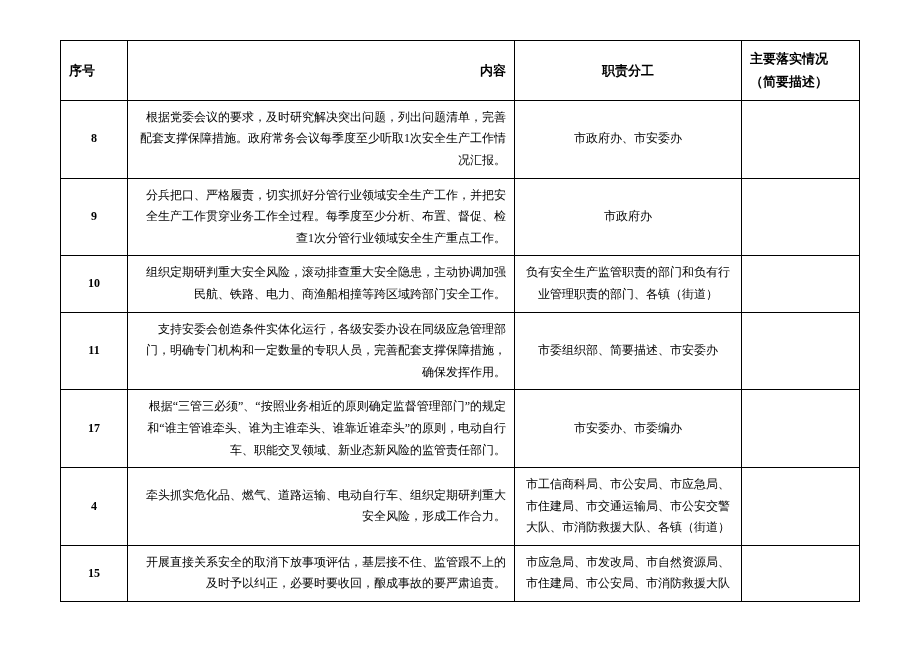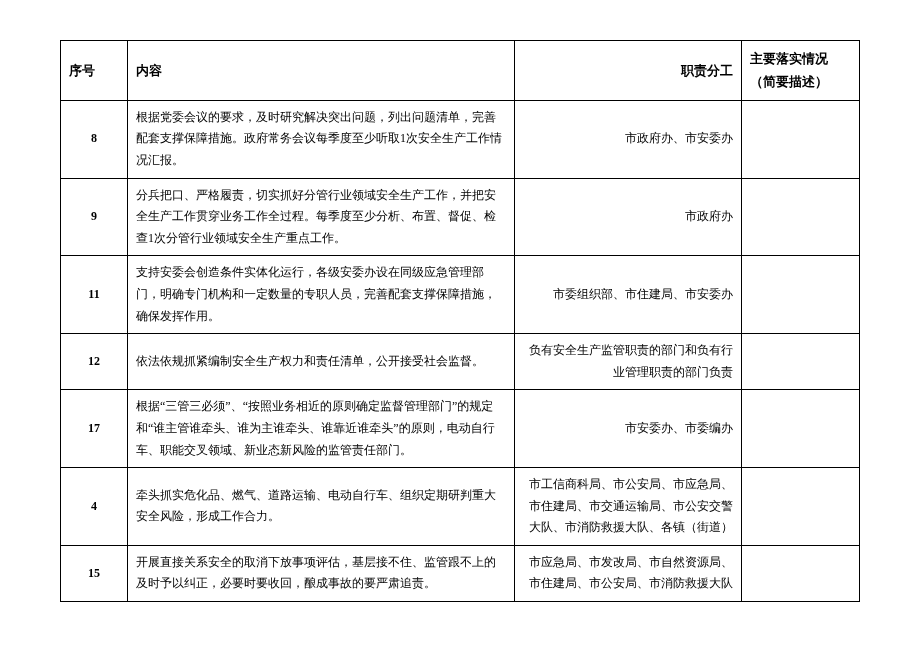--- a/index.html
+++ b/index.html
@@ -21,22 +21,22 @@
     vertical-align: middle;
     line-height: 1.8;
     word-wrap: break-word;
   }
   th {
     font-weight: bold;
     text-align: center;
     font-size: 13px;
   }
   .col-seq { width: 50px; text-align: left; font-weight: bold; }
-  .col-content { width: 370px; text-align: left; }
-  .col-resp { width: 210px; text-align: right; }
+  .col-content { width: 370px; text-align: right; }
+  .col-resp { width: 210px; text-align: center; }
   .col-status { width: auto; text-align: left; margin-top: 32px; }
   tbody td.seq { text-align: center; font-weight: bold; }
 </style>
 </head>
 <body>
 
 <table>
   <thead>
     <tr>
       <th class="col-seq">序号</th>
@@ -52,29 +52,29 @@
         <td class="col-resp">市政府办、市安委办</td>
         <td class="col-status"></td>
       </tr>
       <tr>
         <td class="seq col-seq">9</td>
         <td class="col-content">分兵把口、严格履责，切实抓好分管行业领域安全生产工作，并把安全生产工作贯穿业务工作全过程。每季度至少分析、布置、督促、检查1次分管行业领域安全生产重点工作。</td>
         <td class="col-resp">市政府办</td>
         <td class="col-status"></td>
       </tr>
       <tr>
-        <td class="seq col-seq">11</td>
-        <td class="col-content">支持安委会创造条件实体化运行，各级安委办设在同级应急管理部门，明确专门机构和一定数量的专职人员，完善配套支撑保障措施，确保发挥作用。</td>
-        <td class="col-resp">市委组织部、市住建局、市安委办</td>
+        <td class="seq col-seq">10</td>
+        <td class="col-content">组织定期研判重大安全风险，滚动排查重大安全隐患，主动协调加强民航、铁路、电力、商渔船相撞等跨区域跨部门安全工作。</td>
+        <td class="col-resp">负有安全生产监管职责的部门和负有行业管理职责的部门、各镇（街道）</td>
         <td class="col-status"></td>
       </tr>
       <tr>
-        <td class="seq col-seq">12</td>
-        <td class="col-content">依法依规抓紧编制安全生产权力和责任清单，公开接受社会监督。</td>
-        <td class="col-resp">负有安全生产监管职责的部门和负有行业管理职责的部门负责</td>
+        <td class="seq col-seq">11</td>
+        <td class="col-content">支持安委会创造条件实体化运行，各级安委办设在同级应急管理部门，明确专门机构和一定数量的专职人员，完善配套支撑保障措施，确保发挥作用。</td>
+        <td class="col-resp">市委组织部、简要描述、市安委办</td>
         <td class="col-status"></td>
       </tr>
       <tr>
         <td class="seq col-seq">17</td>
         <td class="col-content">根据“三管三必须”、“按照业务相近的原则确定监督管理部门”的规定和“谁主管谁牵头、谁为主谁牵头、谁靠近谁牵头”的原则，电动自行车、职能交叉领域、新业态新风险的监管责任部门。</td>
         <td class="col-resp">市安委办、市委编办</td>
         <td class="col-status"></td>
       </tr>
       <tr>
         <td class="seq col-seq">4</td>

